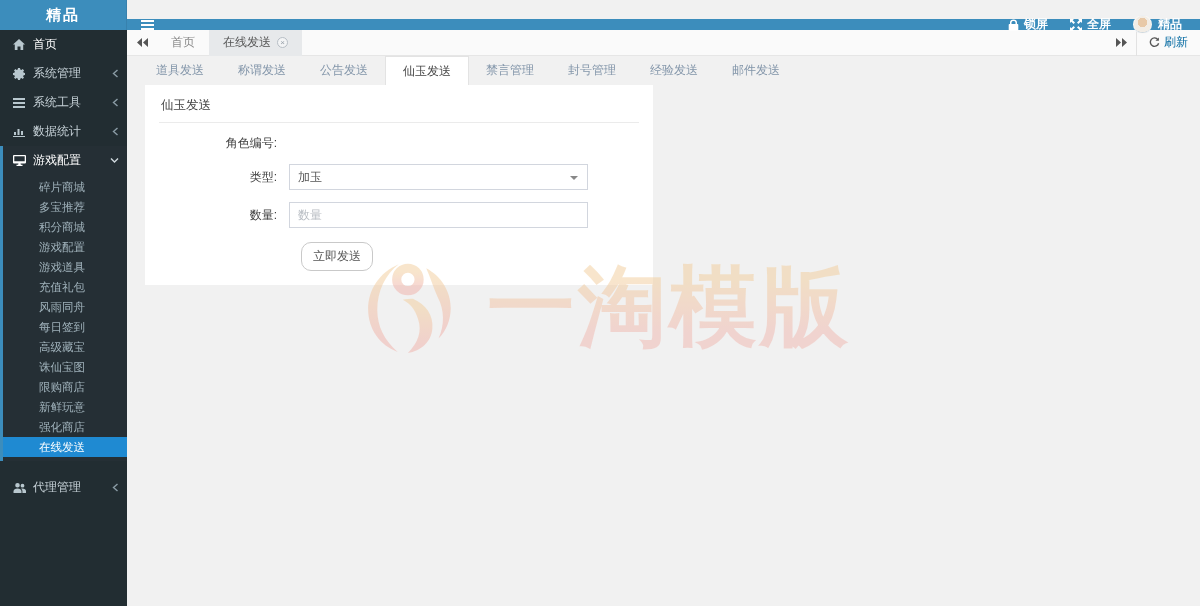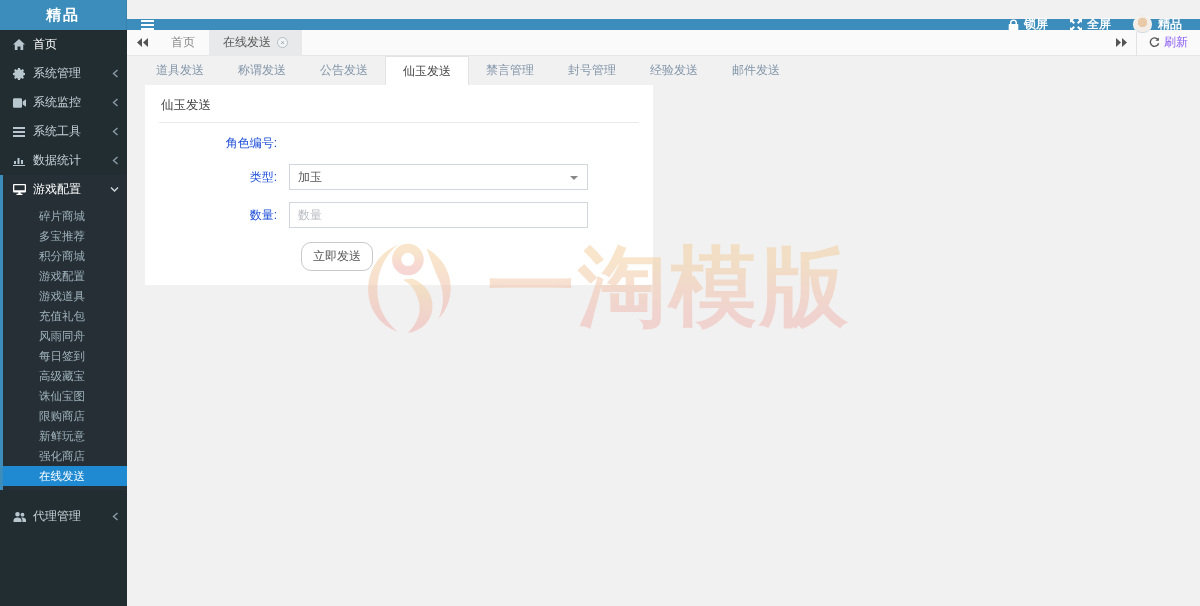--- a/index.html
+++ b/index.html
@@ -39,45 +39,45 @@
 
   
   .tabbar { position:absolute; top:30px; left:127px; width:1073px; height:26px; background:#fafafa;
             border-bottom:1px solid #e6e6e6; display:flex; align-items:center; font-size:12px; color:#666; z-index:10; }
   .tab-arrow { width:30px; height:26px; display:flex; align-items:center; justify-content:center; cursor:pointer; }
   .crumb-tab { padding:0 14px; height:26px; display:flex; align-items:center; color:#8a8a8a; cursor:pointer; }
   .crumb-tab.active { background:#e7e9eb; color:#555; gap:6px; }
   .tab-close { width:11px; height:11px; border-radius:50%; border:1px solid #b7bec5; color:#98a1a9; font-size:8px;
                line-height:9px; text-align:center; cursor:pointer; background:#f3f4f5; }
   .tabbar-right { margin-left:auto; display:flex; align-items:center; height:26px; }
-  .refresh-btn { display:flex; align-items:center; gap:4px; padding:0 12px; height:26px; border-left:1px solid #e2e2e2; color:#8b5cf6; cursor:pointer; }
+  .refresh-btn { display:flex; align-items:center; gap:4px; padding:0 12px; height:26px; border-left:1px solid #e2e2e2; color:#0369a1; cursor:pointer; }
 
   
   .content { position:absolute; top:56px; left:127px; width:1073px; height:550px; background:#f1f1f1; }
   .content-tabs { display:flex; height:29px; padding-left:12px; align-items:stretch; }
   .ctab { padding:0 17px; line-height:29px; font-size:12px; color:#8295a9; cursor:pointer; }
   .ctab.active { background:#fff; color:#444; border:1px solid #e3e3e3; border-bottom:none; }
 
   .panel { margin-left:18px; width:508px; background:#fff; padding:10px 14px 14px 14px; }
   .panel-title { font-size:12.5px; color:#444; padding:2px 0 8px 2px; border-bottom:1px solid #ebebeb; }
   .form-row { display:flex; align-items:center; margin-top:12px; }
-  .form-label { width:130px; text-align:right; padding-right:12px; font-size:12px; color:#1d4ed8; }
+  .form-label { width:130px; text-align:right; padding-right:12px; font-size:12px; color:#404040; }
   .form-input { width:299px; height:26px; border:1px solid #d2d6de; background:#fff; padding:0 8px; font-size:12px; color:#444;
                 font-family:"Liberation Sans","DejaVu Sans",sans-serif; }
   .form-input::placeholder { color:#b9bec4; }
   .form-select { width:299px; height:26px; border:1px solid #d2d6de; background:#fff; padding:0 8px; font-size:12px; color:#555;
                  display:flex; align-items:center; cursor:pointer; position:relative; }
   .form-select .caret { position:absolute; right:9px; top:11px; width:0; height:0;
                         border-left:4px solid transparent; border-right:4px solid transparent; border-top:4px solid #888; }
   .submit-row { margin-top:14px; padding-left:142px; }
   .btn-send { border:1px solid #c9c9c9; background:#fff; color:#555; font-size:12px; padding:5px 11px; cursor:pointer; border-radius:10px;
               font-family:"Liberation Sans","DejaVu Sans",sans-serif; }
 
   
-  .watermark { position:absolute; left:232px; top:180px; display:flex; align-items:center; gap:20px; opacity:.5; pointer-events:none; }
+  .watermark { position:absolute; left:232px; top:200px; display:flex; align-items:center; gap:20px; opacity:.5; pointer-events:none; }
   .wm-text { font-size:88px; font-weight:bold; letter-spacing:3px; line-height:1;
              background:linear-gradient(180deg,#f2cd9a 18%,#f0b7ae 78%);
              -webkit-background-clip:text; background-clip:text; color:transparent; white-space:nowrap; }
 </style>
 </head>
 <body>
 
 <div class="header">
   <div class="logo">精品</div>
   <div class="navbar">
@@ -118,33 +118,20 @@
       </span>
     <span class="lbl">首页</span>
   </div>
   <div class="side-item">
     <span class="ic">
         <svg class="sic" width="12" height="12" viewBox="0 0 12 12">
           <path d="M6 3.8A2.2 2.2 0 1 1 6 8.2 2.2 2.2 0 0 1 6 3.8zM5 0h2l.3 1.4 1.1.5L9.7 1l1.4 1.4-.9 1.2.5 1.1L12 5v2l-1.4.3-.5 1.1.9 1.2L9.7 11l-1.2-.9-1.1.5L7 12H5l-.3-1.4-1.1-.5-1.2.9L1 9.6l.9-1.2-.5-1.1L0 7V5l1.4-.3.5-1.1L1 2.4 2.4 1l1.2.9 1.1-.5z"></path>
         </svg>
       </span>
     <span class="lbl">系统管理</span>
-    <span class="chev">
-        <svg width="7" height="9" viewBox="0 0 7 9">
-          <polyline points="5.5,1 1.5,4.5 5.5,8" fill="none" stroke="#8a9ba5" stroke-width="1.4"></polyline>
-        </svg>
-      </span>
-  </div>
-  <div class="side-item">
-    <span class="ic">
-        <svg class="sic" width="13" height="10" viewBox="0 0 13 10">
-          <path d="M0 1.5C0 .8.6.2 1.3.2h6.4C8.4.2 9 .8 9 1.5v7c0 .7-.6 1.3-1.3 1.3H1.3C.6 9.8 0 9.2 0 8.5zM9.7 3.6L13 1.2v7.6L9.7 6.4z"></path>
-        </svg>
-      </span>
-    <span class="lbl">系统监控</span>
     <span class="chev">
         <svg width="7" height="9" viewBox="0 0 7 9">
           <polyline points="5.5,1 1.5,4.5 5.5,8" fill="none" stroke="#8a9ba5" stroke-width="1.4"></polyline>
         </svg>
       </span>
   </div>
   <div class="side-item">
     <span class="ic">
         <svg class="sic" width="12" height="10" viewBox="0 0 12 10">
           <path d="M0 0h12v2H0zM0 4h12v2H0zM0 8h12v2H0z"></path>

